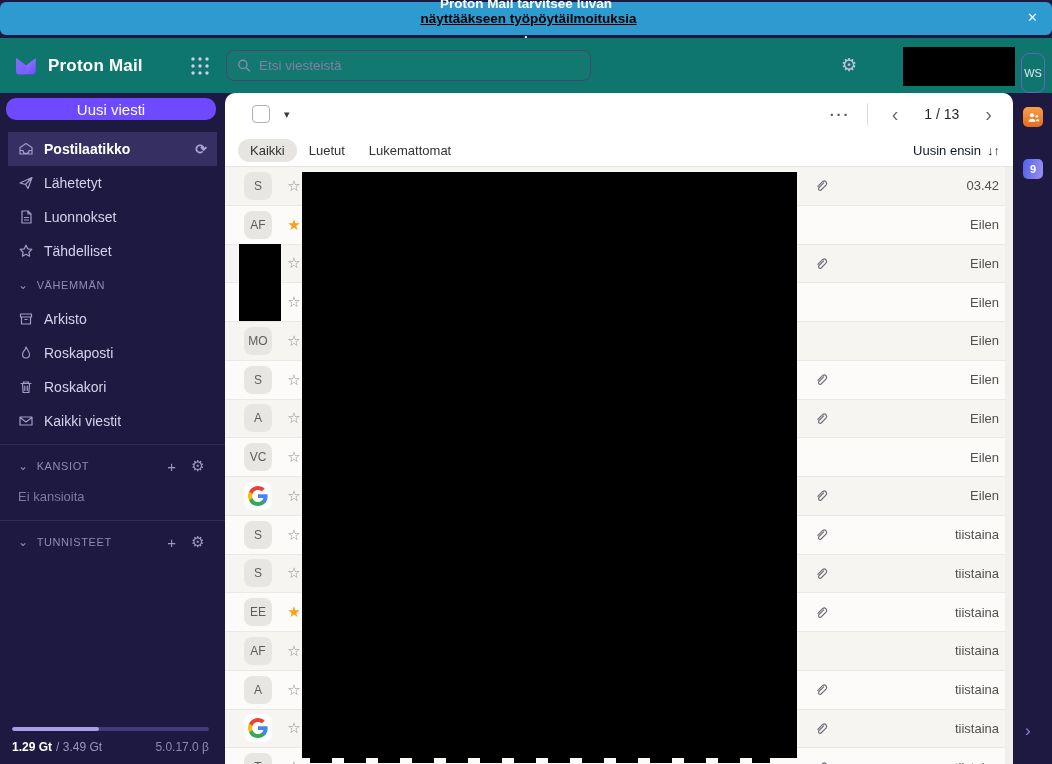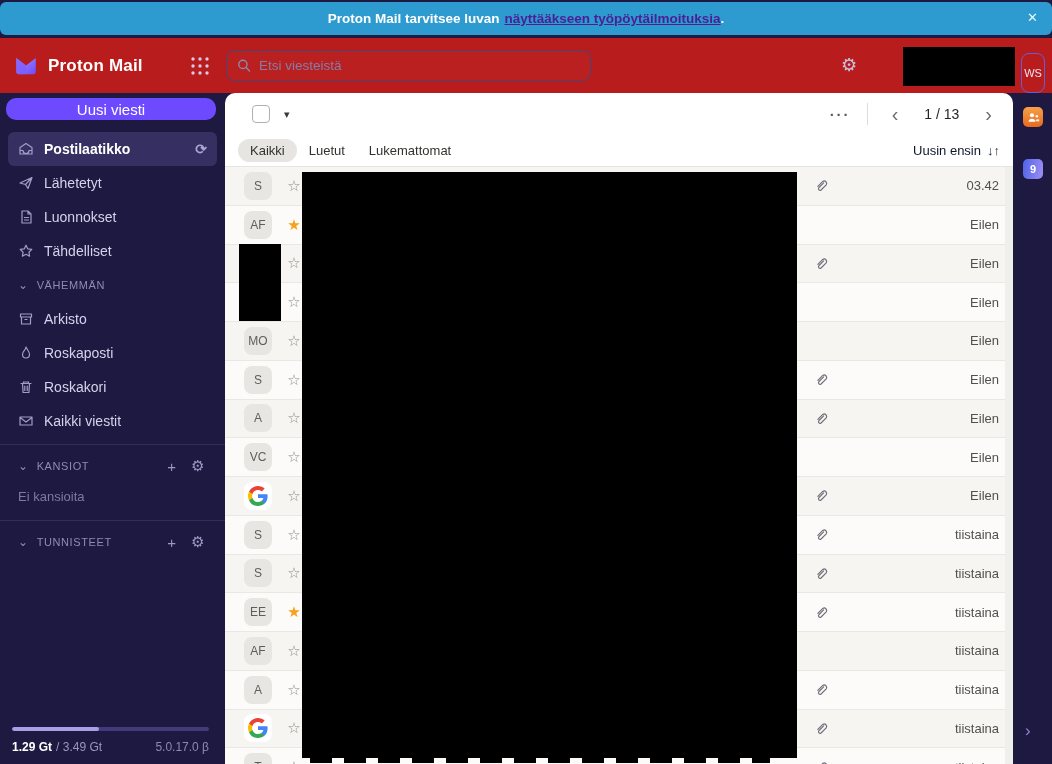--- a/index.html
+++ b/index.html
@@ -3,27 +3,27 @@
 <meta charset="utf-8">
 <style>
   * { margin:0; padding:0; box-sizing:border-box; }
   html,body { width:1052px; height:764px; overflow:hidden; background:#1e1941;
               font-family:"Liberation Sans", sans-serif; }
   .page { position:relative; width:1052px; height:764px; background:#1e1941; }
 
   
   .banner { position:absolute; left:0; top:2px; width:1052px; height:33px;
             background:#2d9bd0; border-radius:6px; display:flex; align-items:center;
-            justify-content:center; color:#fff; font-size:13.5px; font-weight:700; }
-  .banner a { color:#4c1d95; text-decoration:underline; margin-left:5px; cursor:pointer; }
+            justify-content:center; color:#fff; font-size:13.5px; font-weight:700;flex-direction:column; }
+  .banner a { color:#000000; text-decoration:underline; margin-left:5px; cursor:pointer; }
   .banner .close { position:absolute; right:14px; top:8px; font-size:13px; font-weight:400;
                    cursor:pointer; color:#eaf6fc; }
 
   
-  .header { position:absolute; left:0; top:38px; width:1052px; height:55px; background:#b91c1c;
+  .header { position:absolute; left:0; top:38px; width:1052px; height:55px; background:#0f766e;
             display:flex; align-items:center; }
   .brand { display:flex; align-items:center; gap:9px; margin-left:13px; width:160px; }
   .brand-name { color:#fff; font-size:17px; font-weight:700; letter-spacing:.2px; }
   .grid-btn { margin-left:16px; cursor:pointer; display:flex; }
   .search { position:absolute; left:226px; top:12px; width:365px; height:31px;
             border:1px solid #4a4474; border-radius:8px; display:flex; align-items:center;
             padding:0 10px; gap:8px; background:rgba(255,255,255,0.02); }
   .search input { background:transparent; border:none; outline:none; color:#cfcbe8;
                   font-size:13.5px; width:100%; font-family:inherit; }
   .search input::placeholder { color:#837ea8; }
@@ -33,21 +33,21 @@
                 border:1px solid #6c5cd2; border-radius:8px; color:#e7e4f8; font-size:11px;
                 display:flex; align-items:center; justify-content:center; cursor:pointer; }
 
   
   .sidebar { position:absolute; left:0; top:93px; width:225px; height:671px; background:#1e1941;
              color:#dcd9ef; }
   .compose { margin:5px 9px 12px 6px; height:22px; background:#6d4aff; border-radius:10px;
              color:#fff; font-size:15px; display:flex; align-items:center; justify-content:center;
              cursor:pointer; }
   .nav-item { display:flex; align-items:center; height:34px; margin:0 8px; padding:0 10px;
-              border-radius:6px; font-size:14px; gap:10px; cursor:pointer; color:#d6d2ec; }
+              border-radius:0; font-size:14px; gap:10px; cursor:pointer; color:#d6d2ec; }
   .nav-item.active { background:#353061; color:#fff; font-weight:700; }
   .nav-item .nicon { display:flex; width:16px; color:#a29dc8; }
   .nav-item .nlabel { flex:1; }
   .nav-item .refresh { color:#a9a4d0; font-size:14px; }
   .nav-collapse { display:flex; align-items:center; gap:8px; height:30px; margin:2px 8px;
                   padding:0 10px; color:#8f8bb5; font-size:11px; letter-spacing:.6px; cursor:pointer; }
   .chev { color:#8f8bb5; font-size:12px; line-height:8px; }
   .side-divider { border-top:1px solid rgba(255,255,255,0.09); margin:6px 0; }
   .section-head { display:flex; align-items:center; gap:8px; height:30px; margin:0 8px;
                   padding:0 10px; color:#8f8bb5; font-size:11px; letter-spacing:.6px; cursor:pointer; }

